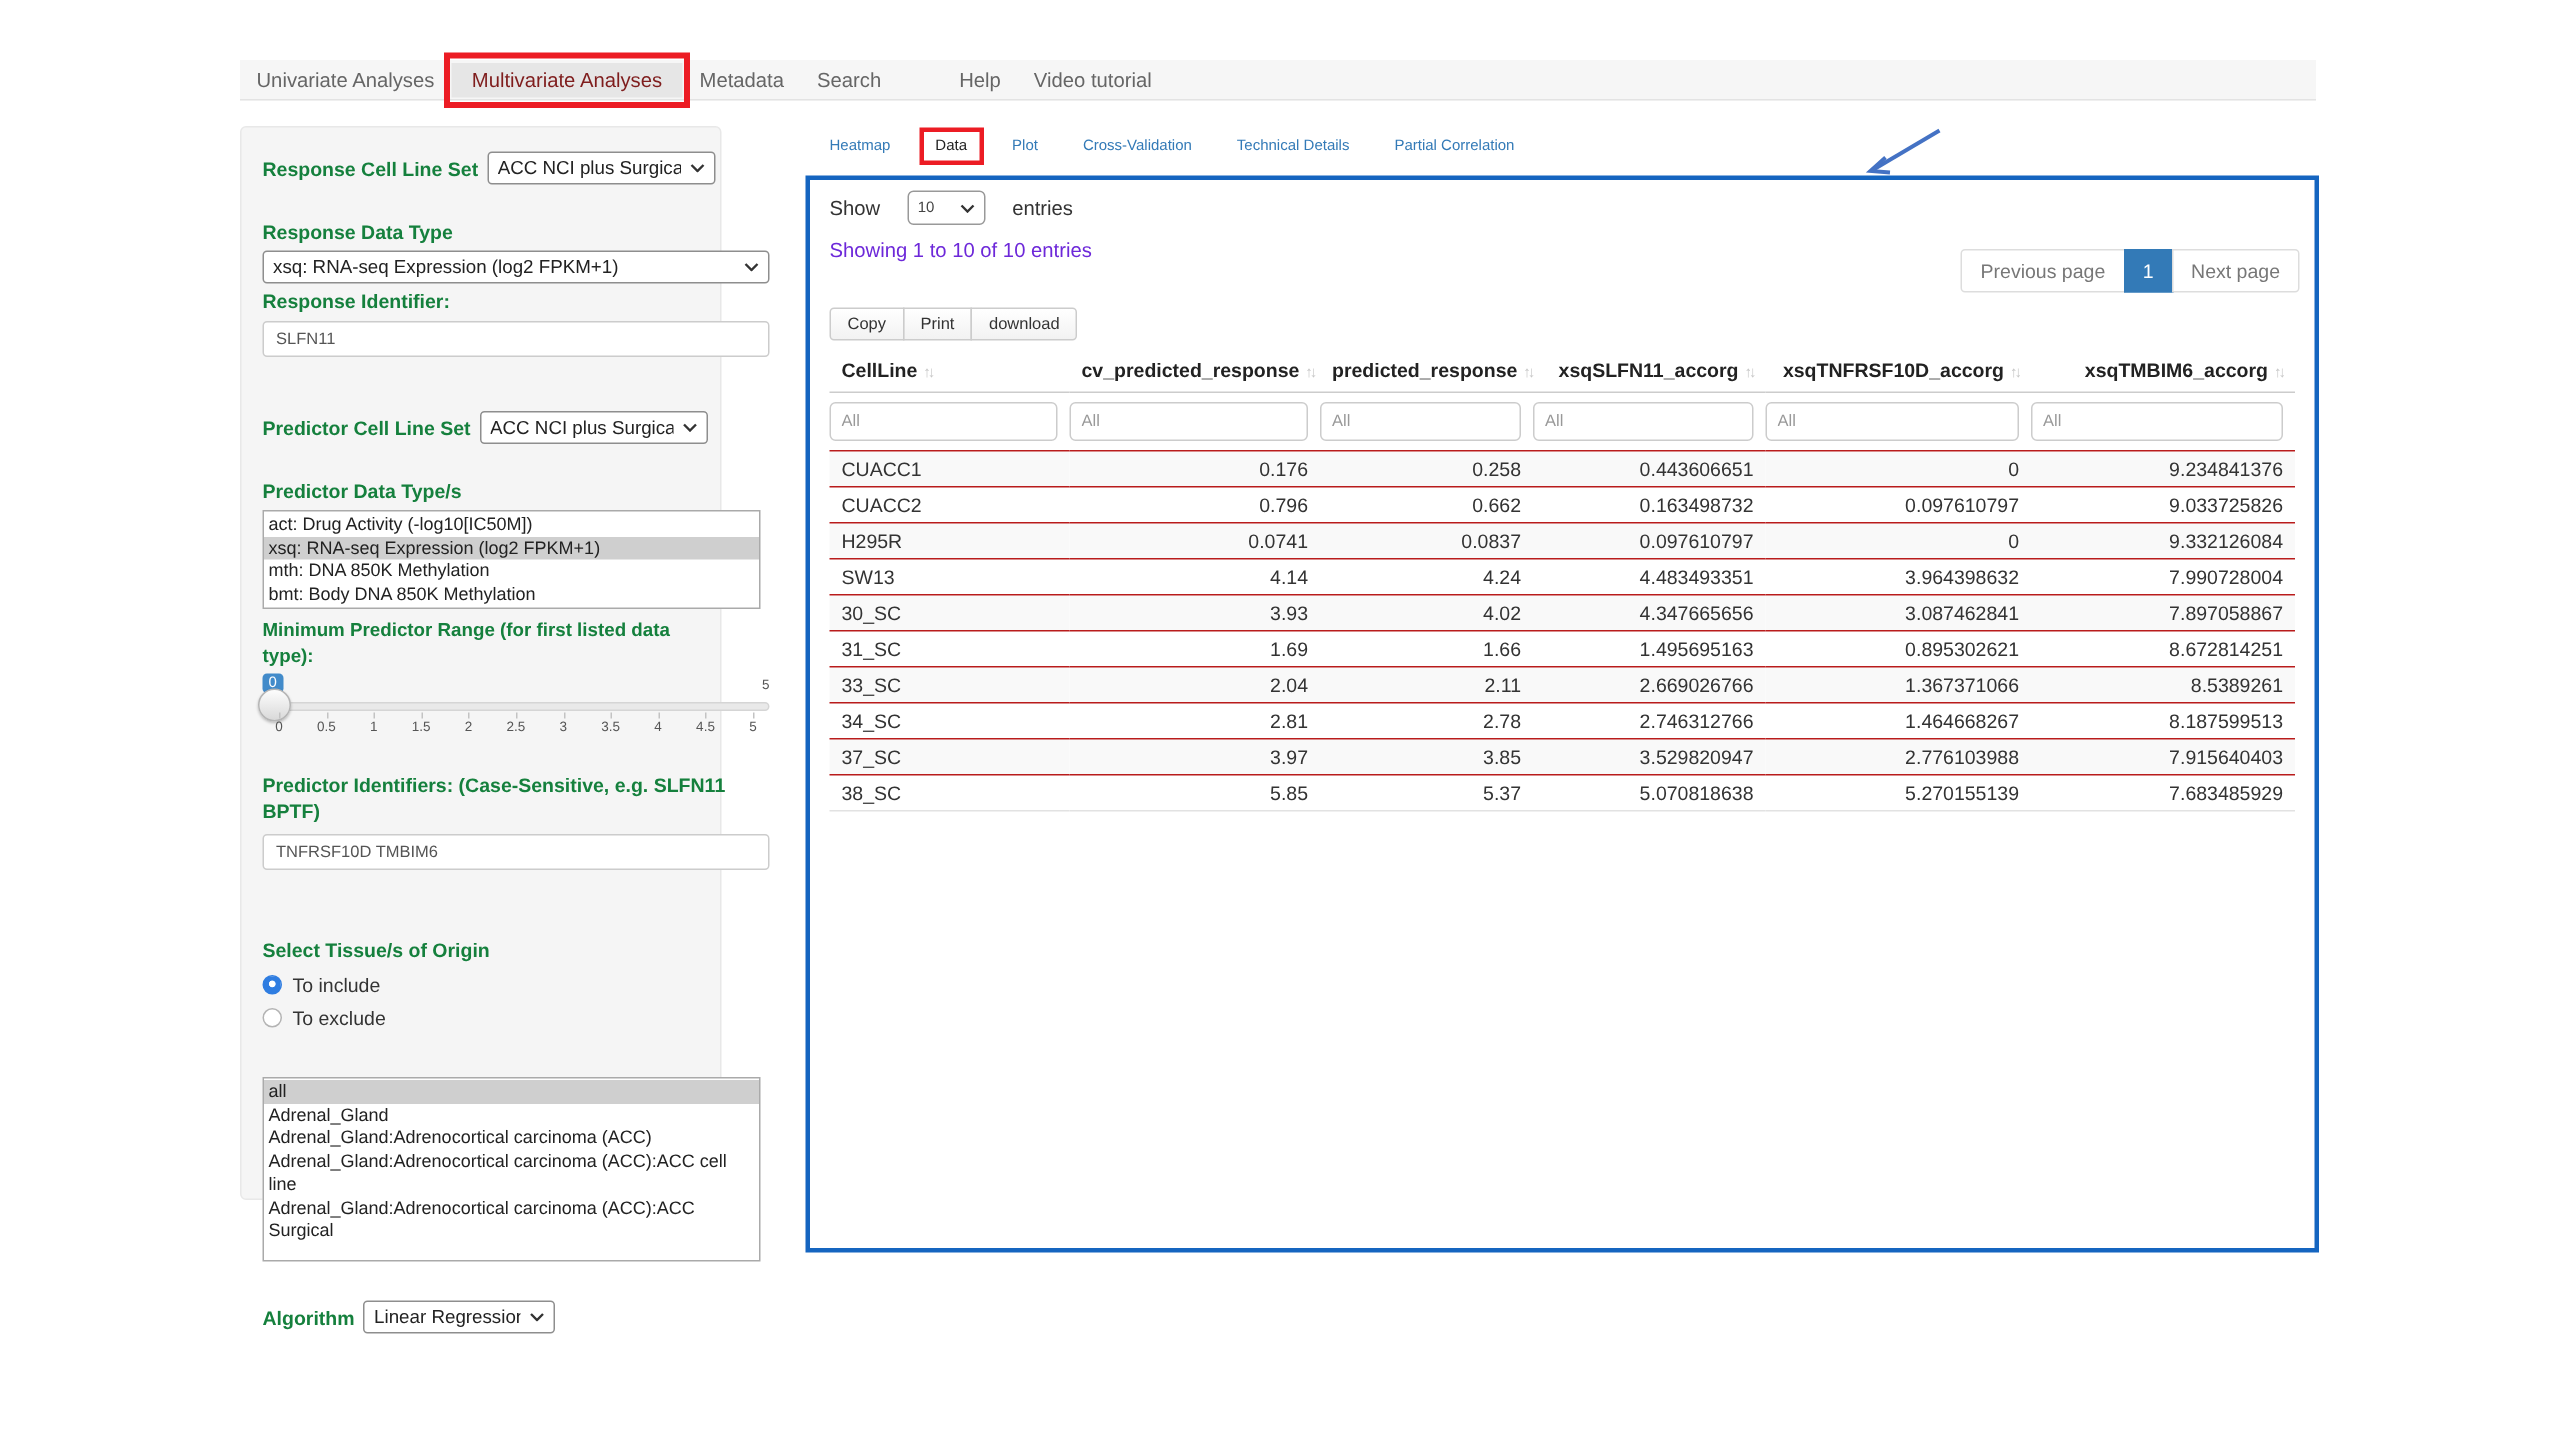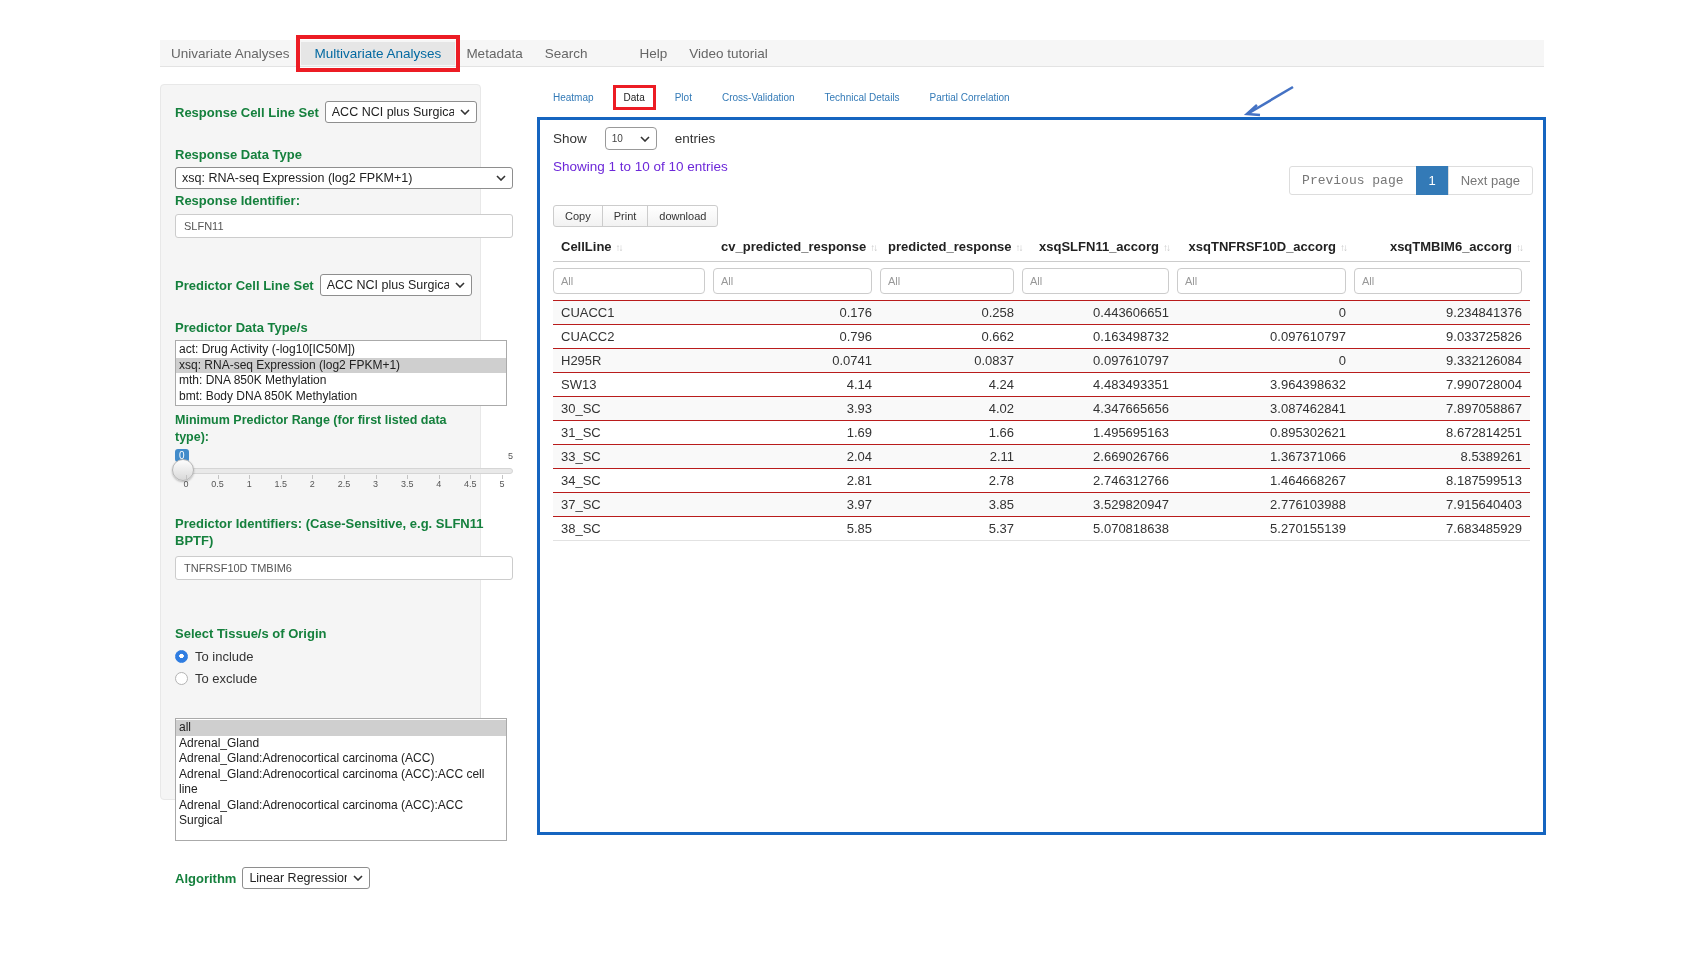--- a/index.html
+++ b/index.html
@@ -4,21 +4,21 @@
 <style>
   * { margin:0; padding:0; box-sizing:border-box; }
   html,body { width:1700px; height:956px; background:#fff; font-family:"Liberation Sans",sans-serif; color:#333; overflow:hidden; }
   .page { position:relative; width:1700px; height:956px; }
 
   
   .topnav { position:absolute; left:160px; top:40px; width:1384px; height:27px;
             background:#f6f6f6; border-bottom:1px solid #e3e3e3;
             display:flex; align-items:center; font-size:13.5px; color:#666; }
   .nav-item { padding:4px 11px; cursor:pointer; white-space:nowrap; }
-  .nav-item.active { background:#e6e6e6; color:#0369a1; position:relative; padding:4px 14px; }
+  .nav-item.active { background:#e6e6e6; color:#7f1d1d; position:relative; padding:4px 14px; }
   .nav-item.sp { margin-left:30px; }
   .red-frame { position:absolute; border:4px solid #EC1C24; pointer-events:none; }
   .red-frame.nav { inset:-7px -5px; }
   .nav-title { margin-left:auto; margin-right:56px; font-size:20px; font-weight:bold; color:#1B6EC6; white-space:nowrap; }
 
   
   .arrow-svg { position:absolute; left:1236px; top:84px; }
 
   
   .sidebar { position:absolute; left:160px; top:84px; width:321px; height:716px;
@@ -66,21 +66,21 @@
   
   .bluebox { position:absolute; left:537px; top:117px; width:1009px; height:718px;
              border:3px solid #1565C0; background:#fff; }
   .show-row { position:absolute; left:13px; top:7px; display:flex; align-items:center; gap:18px; font-size:13.5px; }
   .show-sel { width:52px; height:23px; border:1px solid #999; border-radius:4px; background:#fff;
               display:flex; align-items:center; justify-content:space-between; padding:0 6px;
               font-size:10px; color:#444; cursor:pointer; }
   .info-row { position:absolute; left:13px; top:39px; font-size:13.5px; color:#6d28d9; }
   .pagination { position:absolute; right:10px; top:46px; display:flex; font-size:13px; }
   .page-btn { border:1px solid #ddd; background:#fff; color:#777; padding:6px 12px; cursor:pointer; margin-left:-1px; }
-  .page-btn:first-child { border-radius:3px 0 0 3px; margin-left:16px;font-family:Liberation Mono, monospace; }
+  .page-btn:first-child { border-radius:3px 0 0 3px; margin-left:16px; }
   .page-btn:last-child { border-radius:0 3px 3px 0; }
   .page-btn.current { background:#337AB7; border-color:#337AB7; color:#fff; }
   .btn-group { position:absolute; left:13px; top:85px; display:flex; }
   .dt-btn { border:1px solid #ccc; background:linear-gradient(#fff,#f2f2f2); color:#333; font-size:11px;
             padding:4px 11px; cursor:pointer; margin-left:-1px; font-family:"Liberation Sans",sans-serif; }
   .dt-btn:first-child { border-radius:3px 0 0 3px; margin-left:0; }
   .dt-btn:last-child { border-radius:0 3px 3px 0; }
 
   
   table.dt { position:absolute; left:13px; top:114px; width:977px; border-collapse:collapse; table-layout:fixed; font-size:13px; }

